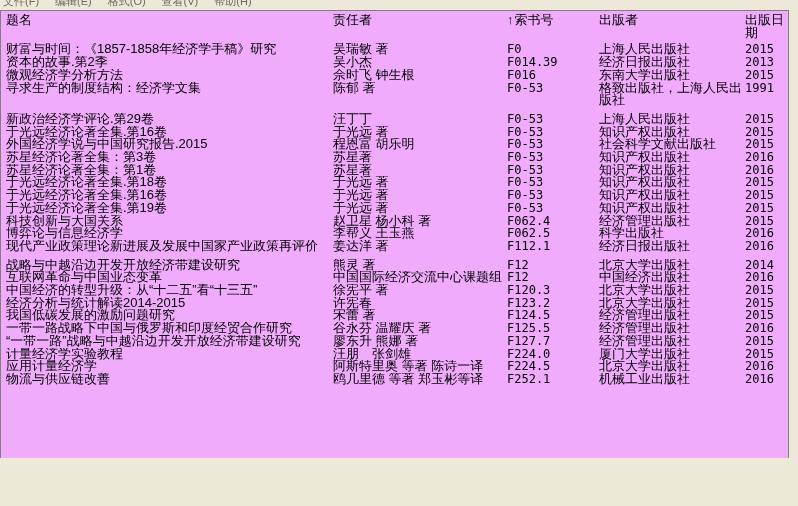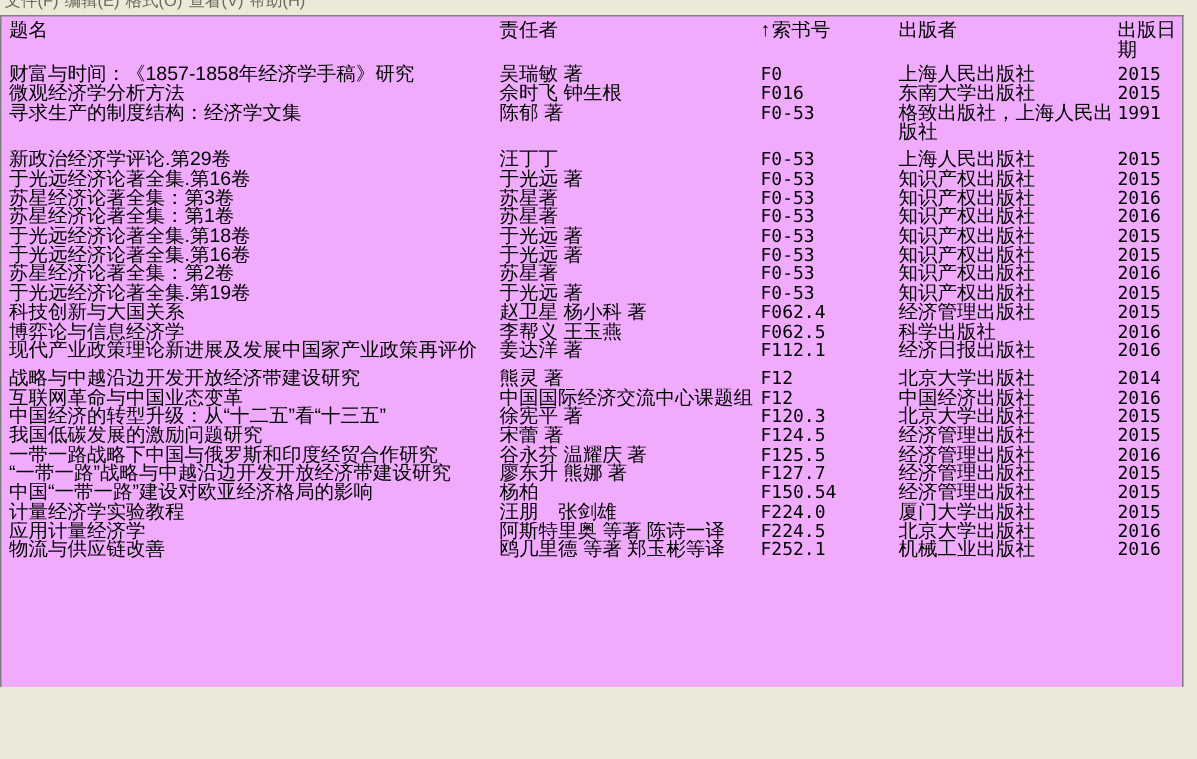--- a/index.html
+++ b/index.html
@@ -4,21 +4,21 @@
 <style>
   * { margin:0; padding:0; box-sizing:content-box; }
   html,body { width:798px; height:506px; overflow:hidden; }
   body {
     background:#ece9d8;
     font-family:"Liberation Sans","DejaVu Sans",sans-serif;
     color:#000;
   }
   .menubar {
     height:10px; overflow:hidden;
-    display:flex; gap:4px; padding-left:3px;
+    display:flex; gap:16px; padding-left:3px;
     background:#ece9d8;
   }
   .menu-item {
     font-size:11px; line-height:11px;
     color:#6e6a5e;
     margin-top:-4px;
     white-space:nowrap;
   }
   .content {
     position:absolute; top:10px; left:0;
@@ -96,20 +96,27 @@
     </thead>
     <tbody>
         <tr>
           <td class="col-title">财富与时间：《1857-1858年经济学手稿》研究</td>
           <td class="col-author">吴瑞敏 著</td>
           <td class="col-callno">F0</td>
           <td class="col-publisher">上海人民出版社</td>
           <td class="col-year">2015</td>
         </tr>
         <tr>
+          <td class="col-title">资本的故事.第2季</td>
+          <td class="col-author">吴小杰</td>
+          <td class="col-callno">F014.39</td>
+          <td class="col-publisher">经济日报出版社</td>
+          <td class="col-year">2013</td>
+        </tr>
+        <tr>
           <td class="col-title">微观经济学分析方法</td>
           <td class="col-author">佘时飞 钟生根</td>
           <td class="col-callno">F016</td>
           <td class="col-publisher">东南大学出版社</td>
           <td class="col-year">2015</td>
         </tr>
         <tr>
           <td class="col-title">寻求生产的制度结构：经济学文集</td>
           <td class="col-author">陈郁 著</td>
           <td class="col-callno">F0-53</td>
@@ -127,20 +134,27 @@
           <td class="col-year">2015</td>
         </tr>
         <tr>
           <td class="col-title">于光远经济论著全集.第16卷</td>
           <td class="col-author">于光远 著</td>
           <td class="col-callno">F0-53</td>
           <td class="col-publisher">知识产权出版社</td>
           <td class="col-year">2015</td>
         </tr>
         <tr>
+          <td class="col-title">外国经济学说与中国研究报告.2015</td>
+          <td class="col-author">程恩富 胡乐明</td>
+          <td class="col-callno">F0-53</td>
+          <td class="col-publisher">社会科学文献出版社</td>
+          <td class="col-year">2015</td>
+        </tr>
+        <tr>
           <td class="col-title">苏星经济论著全集：第3卷</td>
           <td class="col-author">苏星著</td>
           <td class="col-callno">F0-53</td>
           <td class="col-publisher">知识产权出版社</td>
           <td class="col-year">2016</td>
         </tr>
         <tr>
           <td class="col-title">苏星经济论著全集：第1卷</td>
           <td class="col-author">苏星著</td>
           <td class="col-callno">F0-53</td>
@@ -153,27 +167,20 @@
           <td class="col-callno">F0-53</td>
           <td class="col-publisher">知识产权出版社</td>
           <td class="col-year">2015</td>
         </tr>
         <tr>
           <td class="col-title">于光远经济论著全集.第16卷</td>
           <td class="col-author">于光远 著</td>
           <td class="col-callno">F0-53</td>
           <td class="col-publisher">知识产权出版社</td>
           <td class="col-year">2015</td>
-        </tr>
-        <tr>
-          <td class="col-title">苏星经济论著全集：第2卷</td>
-          <td class="col-author">苏星著</td>
-          <td class="col-callno">F0-53</td>
-          <td class="col-publisher">知识产权出版社</td>
-          <td class="col-year">2016</td>
         </tr>
         <tr>
           <td class="col-title">于光远经济论著全集.第19卷</td>
           <td class="col-author">于光远 著</td>
           <td class="col-callno">F0-53</td>
           <td class="col-publisher">知识产权出版社</td>
           <td class="col-year">2015</td>
         </tr>
         <tr>
           <td class="col-title">科技创新与大国关系</td>
@@ -214,44 +221,44 @@
           <td class="col-year">2016</td>
         </tr>
         <tr>
           <td class="col-title">中国经济的转型升级：从“十二五”看“十三五”</td>
           <td class="col-author">徐宪平 著</td>
           <td class="col-callno">F120.3</td>
           <td class="col-publisher">北京大学出版社</td>
           <td class="col-year">2015</td>
         </tr>
         <tr>
+          <td class="col-title">经济分析与统计解读2014-2015</td>
+          <td class="col-author">许宪春</td>
+          <td class="col-callno">F123.2</td>
+          <td class="col-publisher">北京大学出版社</td>
+          <td class="col-year">2015</td>
+        </tr>
+        <tr>
           <td class="col-title">我国低碳发展的激励问题研究</td>
           <td class="col-author">宋蕾 著</td>
           <td class="col-callno">F124.5</td>
           <td class="col-publisher">经济管理出版社</td>
           <td class="col-year">2015</td>
         </tr>
         <tr>
           <td class="col-title">一带一路战略下中国与俄罗斯和印度经贸合作研究</td>
           <td class="col-author">谷永芬 温耀庆 著</td>
           <td class="col-callno">F125.5</td>
           <td class="col-publisher">经济管理出版社</td>
           <td class="col-year">2016</td>
         </tr>
         <tr>
           <td class="col-title">“一带一路”战略与中越沿边开发开放经济带建设研究</td>
           <td class="col-author">廖东升 熊娜 著</td>
           <td class="col-callno">F127.7</td>
-          <td class="col-publisher">经济管理出版社</td>
-          <td class="col-year">2015</td>
-        </tr>
-        <tr>
-          <td class="col-title">中国“一带一路”建设对欧亚经济格局的影响</td>
-          <td class="col-author">杨柏</td>
-          <td class="col-callno">F150.54</td>
           <td class="col-publisher">经济管理出版社</td>
           <td class="col-year">2015</td>
         </tr>
         <tr>
           <td class="col-title">计量经济学实验教程</td>
           <td class="col-author">汪朋　张剑雄</td>
           <td class="col-callno">F224.0</td>
           <td class="col-publisher">厦门大学出版社</td>
           <td class="col-year">2015</td>
         </tr>

